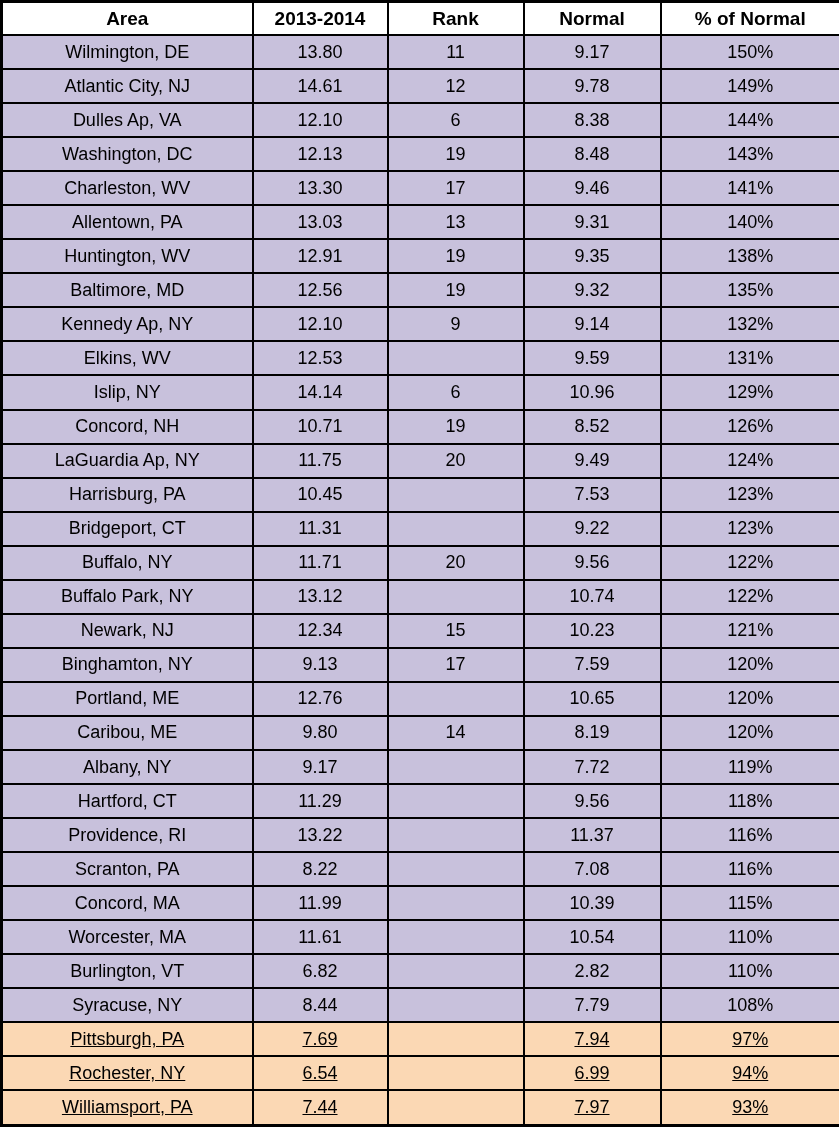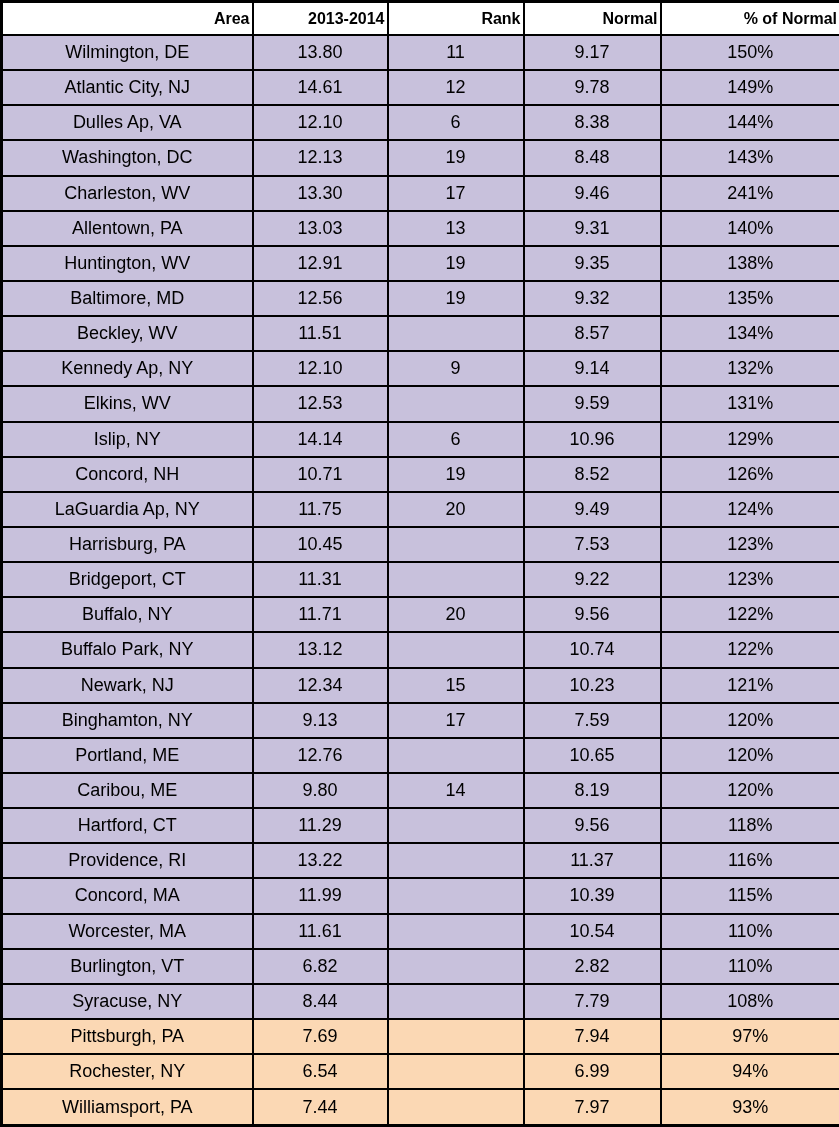--- a/index.html
+++ b/index.html
@@ -28,30 +28,29 @@
     border:2px solid var(--border);
     text-align:center;
     vertical-align:middle;
     padding:0 2px;
     overflow:hidden;
     white-space:nowrap;
   }
   .snow-table thead th{
     background:var(--header-bg);
     font-weight:bold;
-    font-size:16px;
+    font-size:19px;
     height:31px;
-    text-align:right;
   }
   .snow-table tbody td{
     font-size:18px;
     font-weight:400;
   }
   tr.above td{ background:var(--row-above); }
-  tr.below td{ background:var(--row-below); }
+  tr.below td{ background:var(--row-below);text-decoration:underline; }
 </style>
 </head>
 <body>
 
 <table class="snow-table">
   <colgroup>
     <col style="width:251px">
     <col style="width:135px">
     <col style="width:136px">
     <col style="width:137px">
@@ -93,21 +92,21 @@
         <td>12.13</td>
         <td>19</td>
         <td>8.48</td>
         <td>143%</td>
       </tr>
       <tr class="above">
         <td>Charleston, WV</td>
         <td>13.30</td>
         <td>17</td>
         <td>9.46</td>
-        <td>241%</td>
+        <td>141%</td>
       </tr>
       <tr class="above">
         <td>Allentown, PA</td>
         <td>13.03</td>
         <td>13</td>
         <td>9.31</td>
         <td>140%</td>
       </tr>
       <tr class="above">
         <td>Huntington, WV</td>
@@ -117,27 +116,20 @@
         <td>138%</td>
       </tr>
       <tr class="above">
         <td>Baltimore, MD</td>
         <td>12.56</td>
         <td>19</td>
         <td>9.32</td>
         <td>135%</td>
       </tr>
       <tr class="above">
-        <td>Beckley, WV</td>
-        <td>11.51</td>
-        <td></td>
-        <td>8.57</td>
-        <td>134%</td>
-      </tr>
-      <tr class="above">
         <td>Kennedy Ap, NY</td>
         <td>12.10</td>
         <td>9</td>
         <td>9.14</td>
         <td>132%</td>
       </tr>
       <tr class="above">
         <td>Elkins, WV</td>
         <td>12.53</td>
         <td></td>
@@ -215,31 +207,45 @@
         <td>120%</td>
       </tr>
       <tr class="above">
         <td>Caribou, ME</td>
         <td>9.80</td>
         <td>14</td>
         <td>8.19</td>
         <td>120%</td>
       </tr>
       <tr class="above">
+        <td>Albany, NY</td>
+        <td>9.17</td>
+        <td></td>
+        <td>7.72</td>
+        <td>119%</td>
+      </tr>
+      <tr class="above">
         <td>Hartford, CT</td>
         <td>11.29</td>
         <td></td>
         <td>9.56</td>
         <td>118%</td>
       </tr>
       <tr class="above">
         <td>Providence, RI</td>
         <td>13.22</td>
         <td></td>
         <td>11.37</td>
+        <td>116%</td>
+      </tr>
+      <tr class="above">
+        <td>Scranton, PA</td>
+        <td>8.22</td>
+        <td></td>
+        <td>7.08</td>
         <td>116%</td>
       </tr>
       <tr class="above">
         <td>Concord, MA</td>
         <td>11.99</td>
         <td></td>
         <td>10.39</td>
         <td>115%</td>
       </tr>
       <tr class="above">

